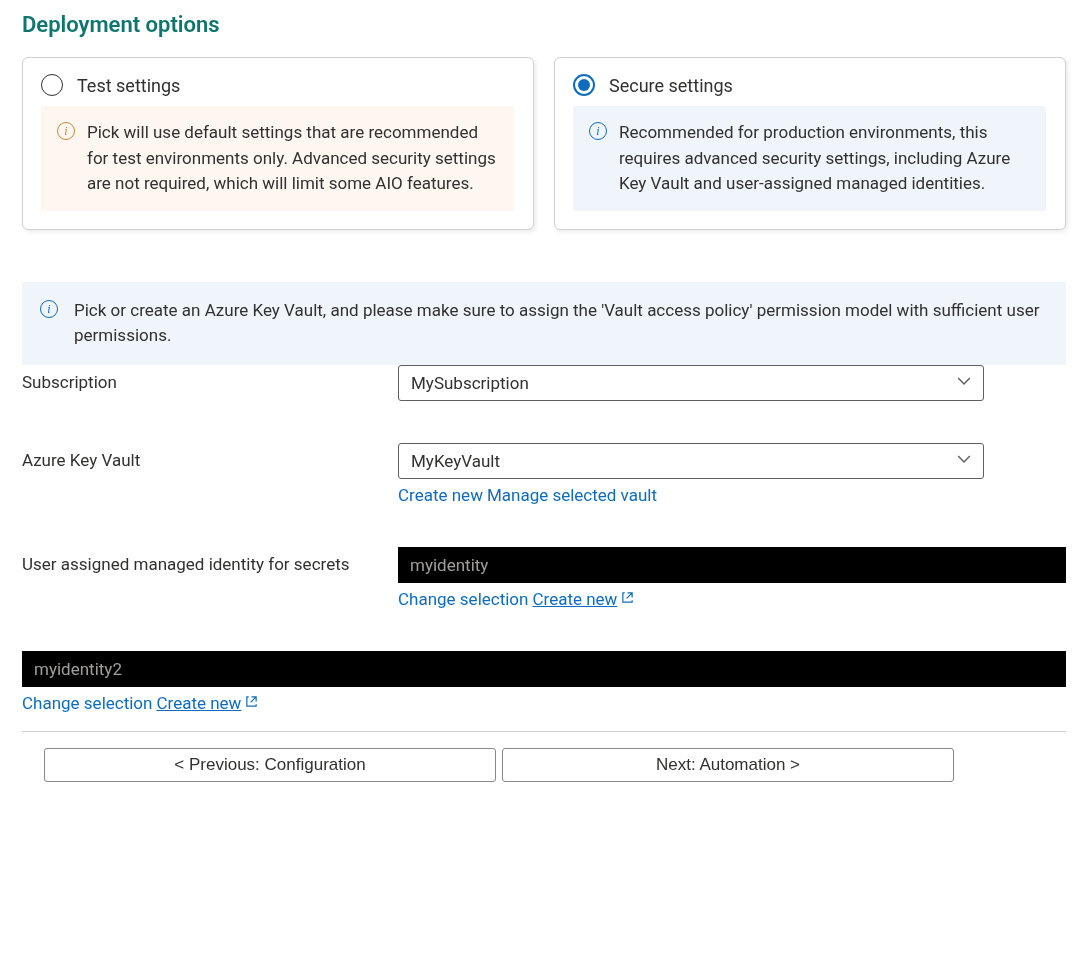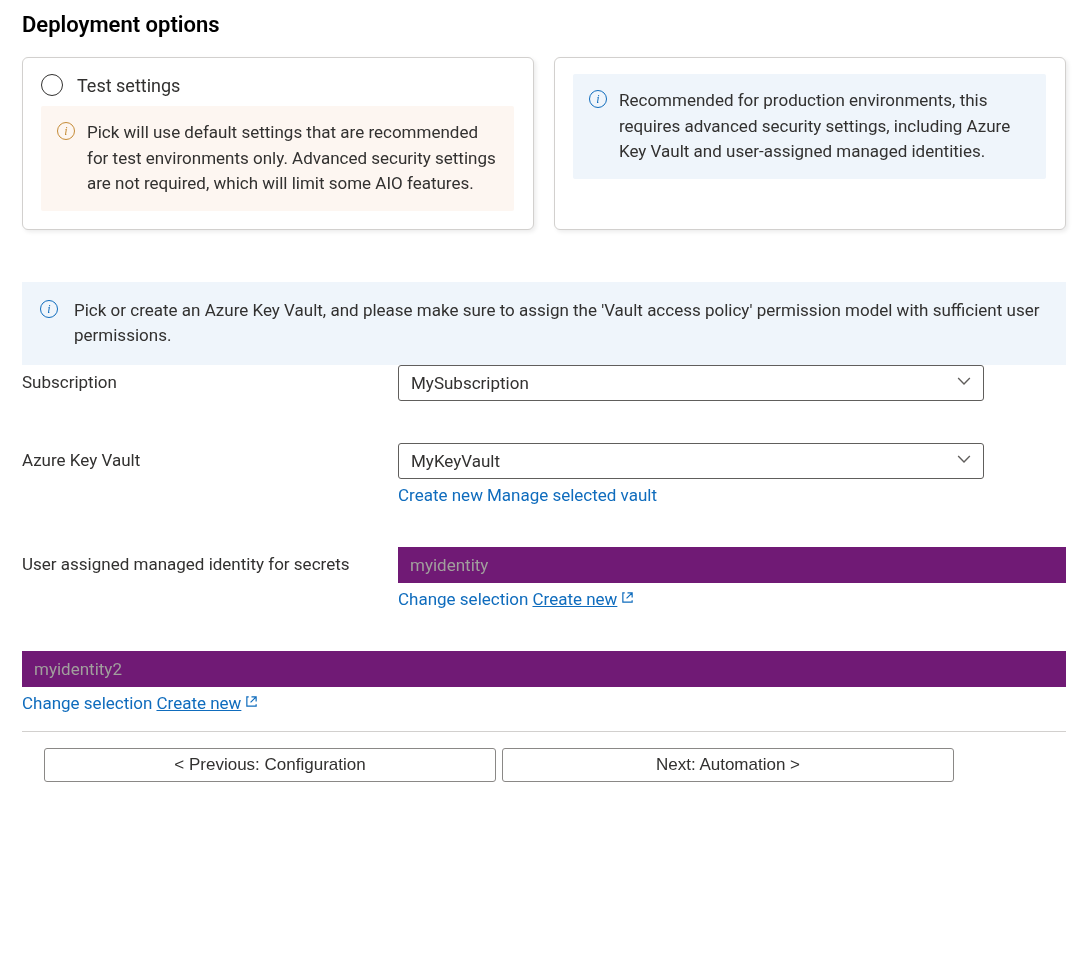--- a/index.html
+++ b/index.html
@@ -11,21 +11,21 @@
     color: #323130;
     background: #ffffff;
   }
   .page {
     padding: 12px 22px 20px 22px;
   }
   h2.section-title {
     font-size: 22px;
     font-weight: 600;
     margin: 0 0 20px 0;
-    color: #000000;
+    color: #0f766e;
   }
   .options-row {
     display: flex;
     gap: 20px;
   }
   .option-card {
     flex: 1;
     border: 1px solid #d2d0ce;
     border-radius: 6px;
     padding: 16px 19px 18px 18px;
@@ -143,21 +143,21 @@
     color: #323130;
     cursor: pointer;
   }
   .select-box .chevron {
     font-size: 14px;
     color: #605e5c;
   }
   .readonly-box {
     width: 100%;
     height: 36px;
-    background: #701a75;
+    background: #000000;
     border: none;
     display: flex;
     align-items: center;
     padding: 0 12px;
     font-size: 17px;
     color: #a19f9d;
   }
   .link-stack {
     margin-top: 6px;
     display: flex;
@@ -221,20 +221,26 @@
         </span>
         <span class="option-title">Test settings</span>
       </div>
       <div class="info-panel warn">
         <span class="info-icon warn">i</span>
         <span>Pick will use default settings that are recommended for test environments only. Advanced security settings are not required, which will limit some AIO features.</span>
       </div>
     </div>
 
     <div class="option-card">
+      <div class="option-card-header">
+        <span class="radio-outer selected">
+          <span class="radio-inner"></span>
+        </span>
+        <span class="option-title">Secure settings</span>
+      </div>
       <div class="info-panel blue">
         <span class="info-icon blue">i</span>
         <span>Recommended for production environments, this requires advanced security settings, including Azure Key Vault and user-assigned managed identities.</span>
       </div>
     </div>
 
   </div>
 
   <div class="full-info">
     <span class="info-icon blue">i</span>

